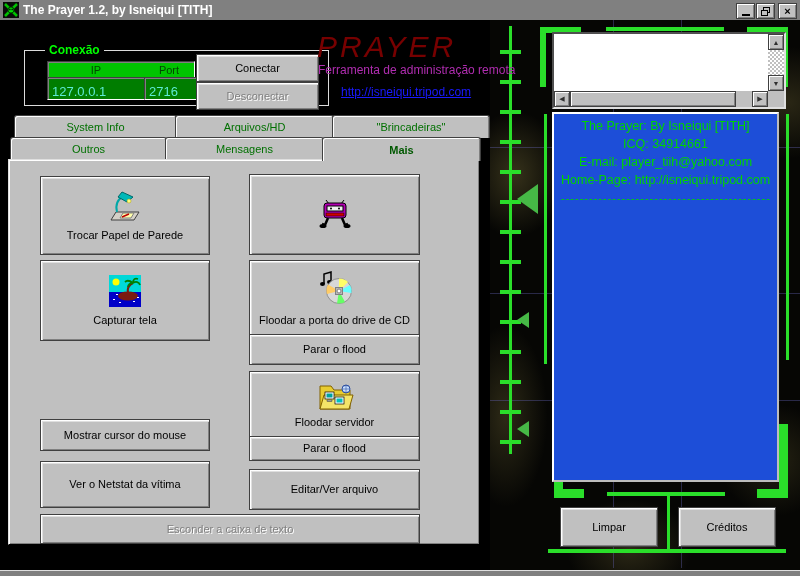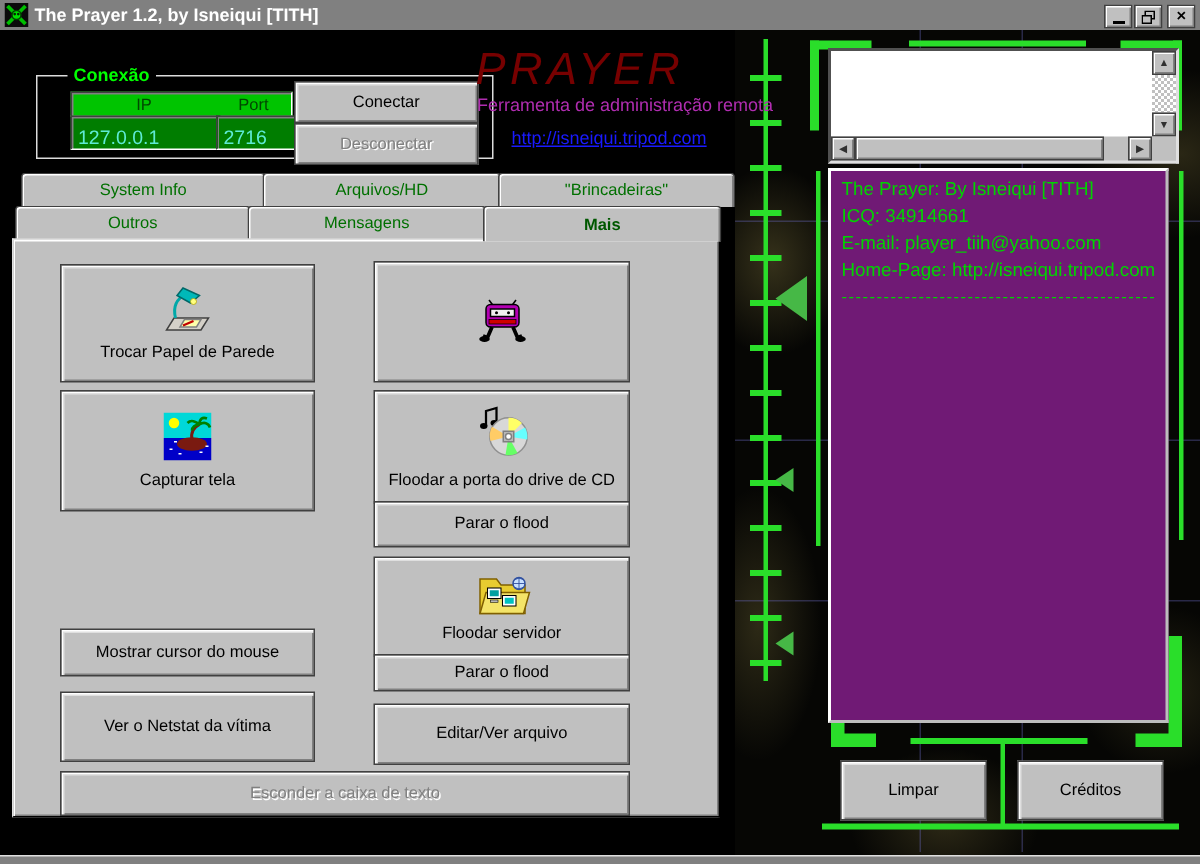--- a/index.html
+++ b/index.html
@@ -69,22 +69,22 @@
           display:flex;align-items:center;justify-content:center;font-size:7px;color:#303030;box-sizing:border-box;}
   .sb-track{position:absolute;background:#fff;
       background-image:linear-gradient(45deg,#c0c0c0 25%,transparent 25%,transparent 75%,#c0c0c0 75%),
                        linear-gradient(45deg,#c0c0c0 25%,transparent 25%,transparent 75%,#c0c0c0 75%);
       background-size:4px 4px;background-position:0 0,2px 2px;}
   .sb-thumb{position:absolute;background:#c0c0c0;border:1px solid #404040;
             box-shadow:inset 1px 1px 0 #fff,inset -1px -1px 0 #808080;box-sizing:border-box;}
   .sb-corner{position:absolute;right:0;bottom:0;width:16px;height:16px;background:#c0c0c0;}
 
   
-  .infobox{background:#701a75;border:2px solid;border-color:#fff #bdbdbd #bdbdbd #fff;
-           color:#00d400;font-size:12.5px;line-height:18px;}
+  .infobox{background:#1d4ed8;border:2px solid;border-color:#fff #bdbdbd #bdbdbd #fff;
+           color:#00d400;font-size:12.5px;line-height:18px;text-align:center;}
   .infobox .pad{padding:3px 7px;white-space:nowrap;overflow:hidden;}
   .dashes{white-space:nowrap;overflow:hidden;letter-spacing:1px;font-size:11px;}
 </style>
 </head>
 <body>
 
 <div class="screen">
 
   <div class="abs titlebar">
     <svg class="abs" style="left:3px;top:2px" width="16" height="16" viewBox="0 0 16 16">

